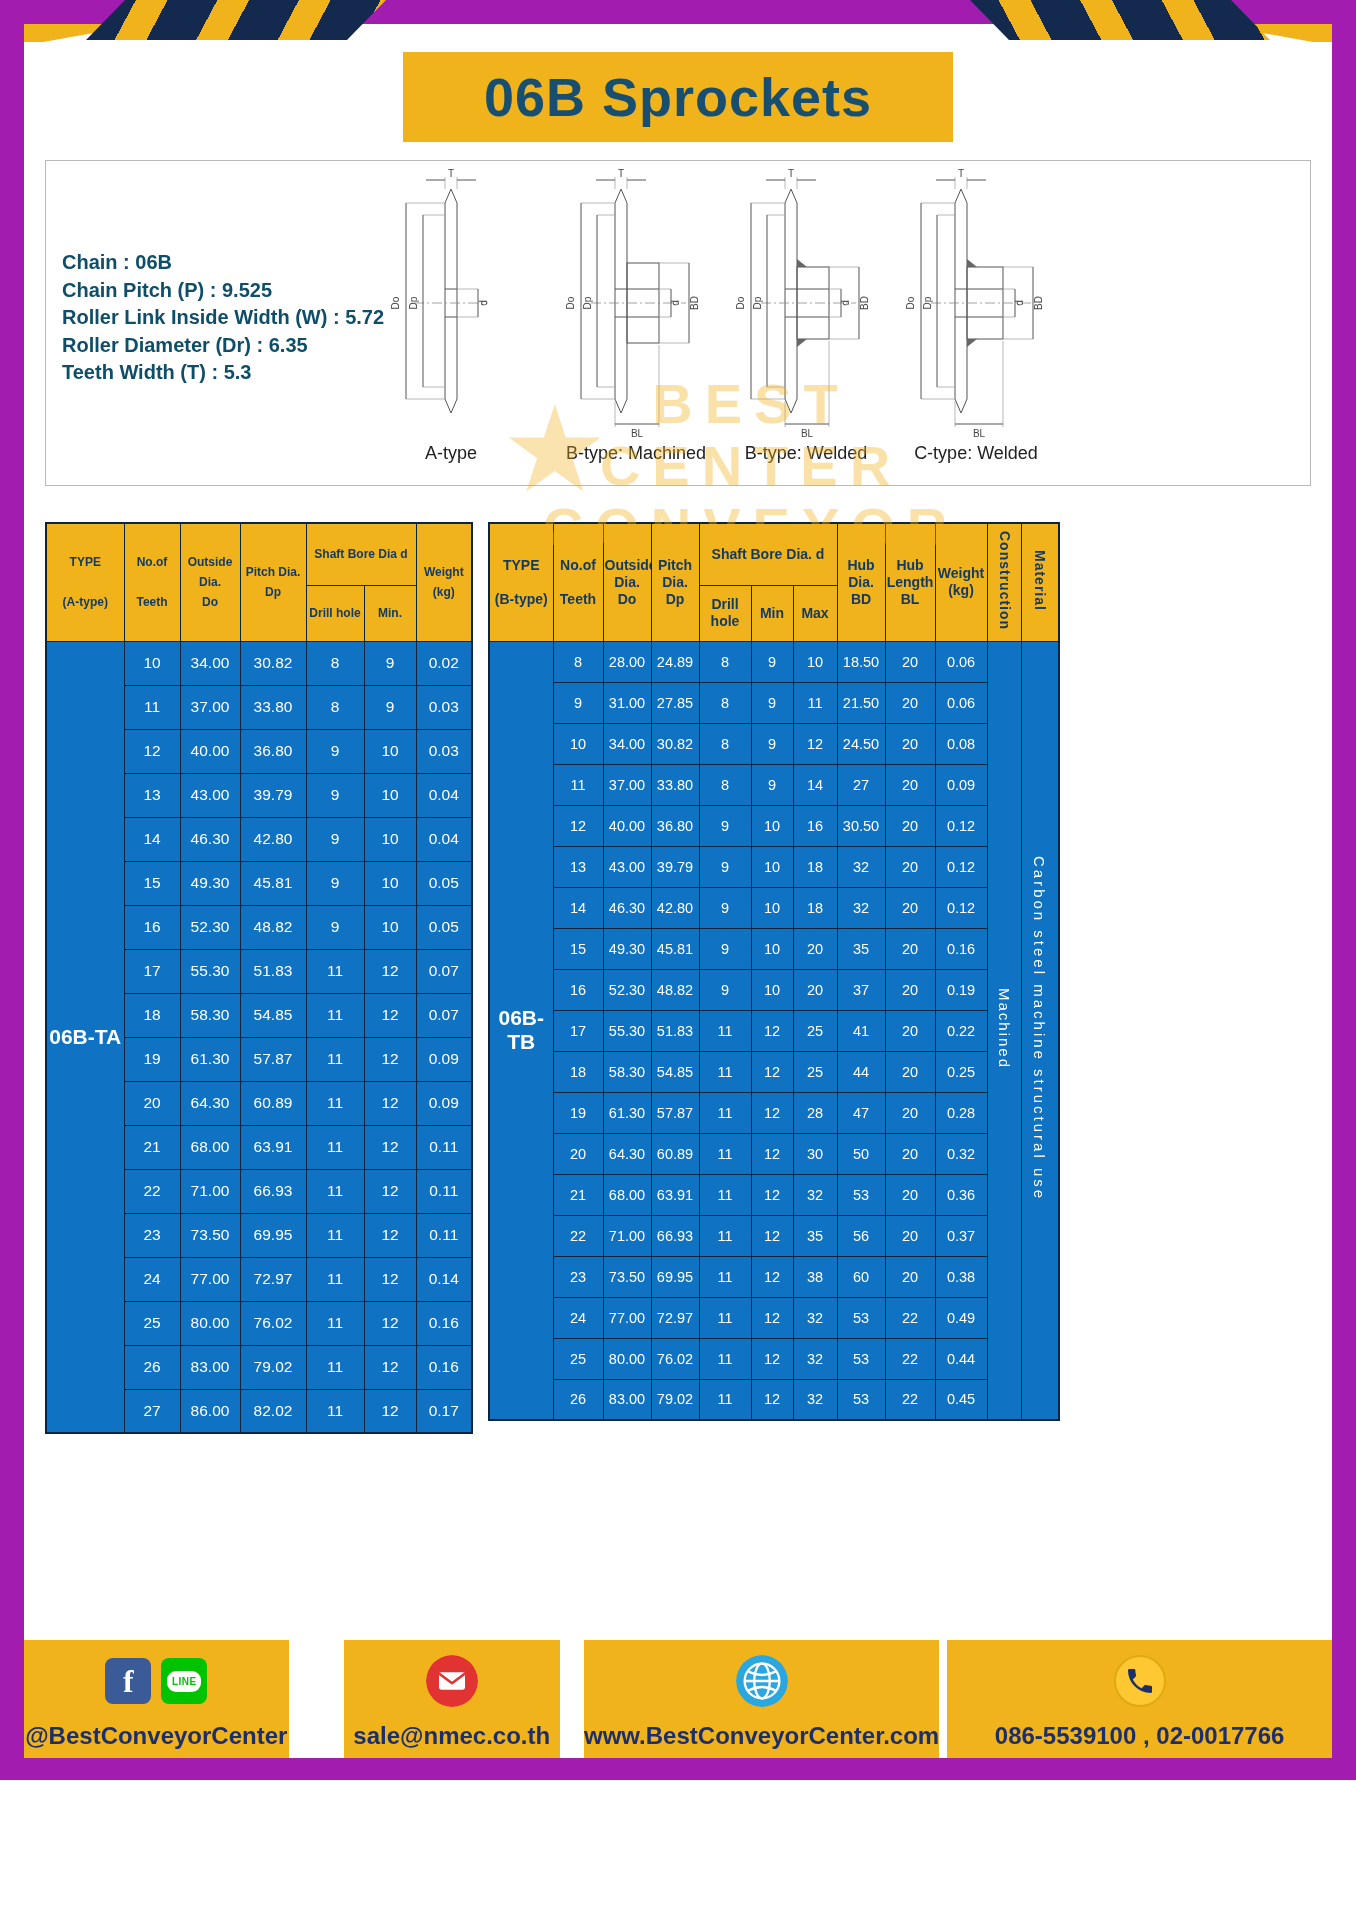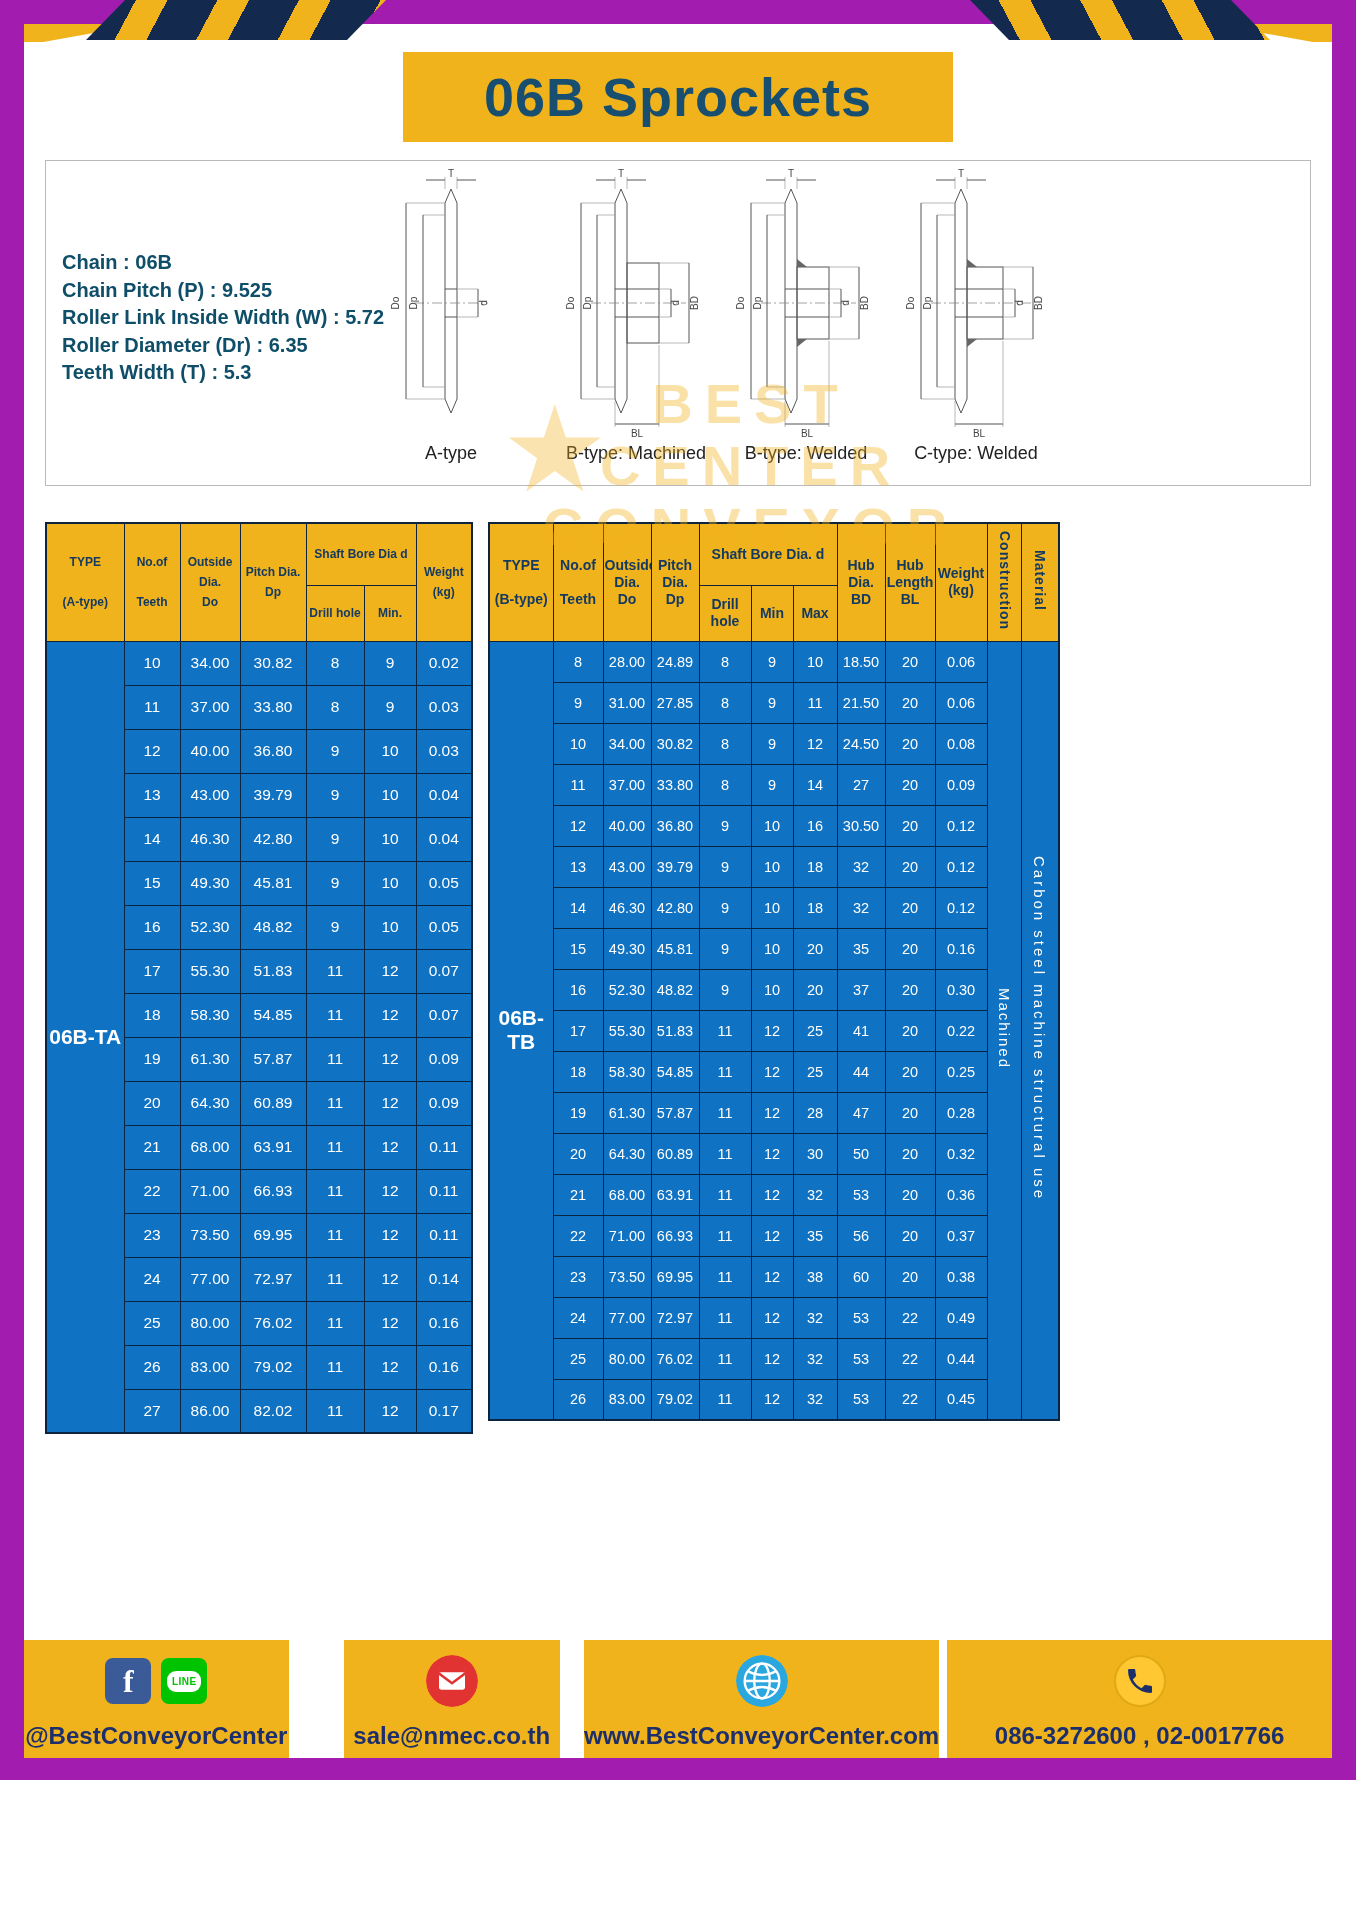--- a/index.html
+++ b/index.html
@@ -573,21 +573,21 @@
         </tr>
         <tr>
           <td>16</td>
           <td>52.30</td>
           <td>48.82</td>
           <td>9</td>
           <td>10</td>
           <td>20</td>
           <td>37</td>
           <td>20</td>
-          <td>0.30</td>
+          <td>0.19</td>
         </tr>
         <tr>
           <td>17</td>
           <td>55.30</td>
           <td>51.83</td>
           <td>11</td>
           <td>12</td>
           <td>25</td>
           <td>41</td>
           <td>20</td>
@@ -735,16 +735,16 @@
       <div class="flabel">www.BestConveyorCenter.com</div>
     </div>
     <div class="fsec s4">
       <div class="icons">
         <div class="circ phone-c">
           <svg width="32" height="32" viewBox="0 0 24 24">
             <path fill="#1c2f6b" d="M6.62,10.79a15.053,15.053 0 0 0 6.59,6.59l2.2-2.2a1,1 0 0 1 1.01-.24a11.36,11.36 0 0 0 3.58,.57a1,1 0 0 1 1,1V20a1,1 0 0 1-1,1A17,17 0 0 1 3,4A1,1 0 0 1 4,3H7.5a1,1 0 0 1 1,1a11.36,11.36 0 0 0 .57,3.57a1,1 0 0 1-.25,1.02Z"></path>
           </svg>
         </div>
       </div>
-      <div class="flabel">086-3272600 , 02-0017766</div>
+      <div class="flabel">086-5539100 , 02-0017766</div>
     </div>
   </div>
 </div>
 
 </body></html>

